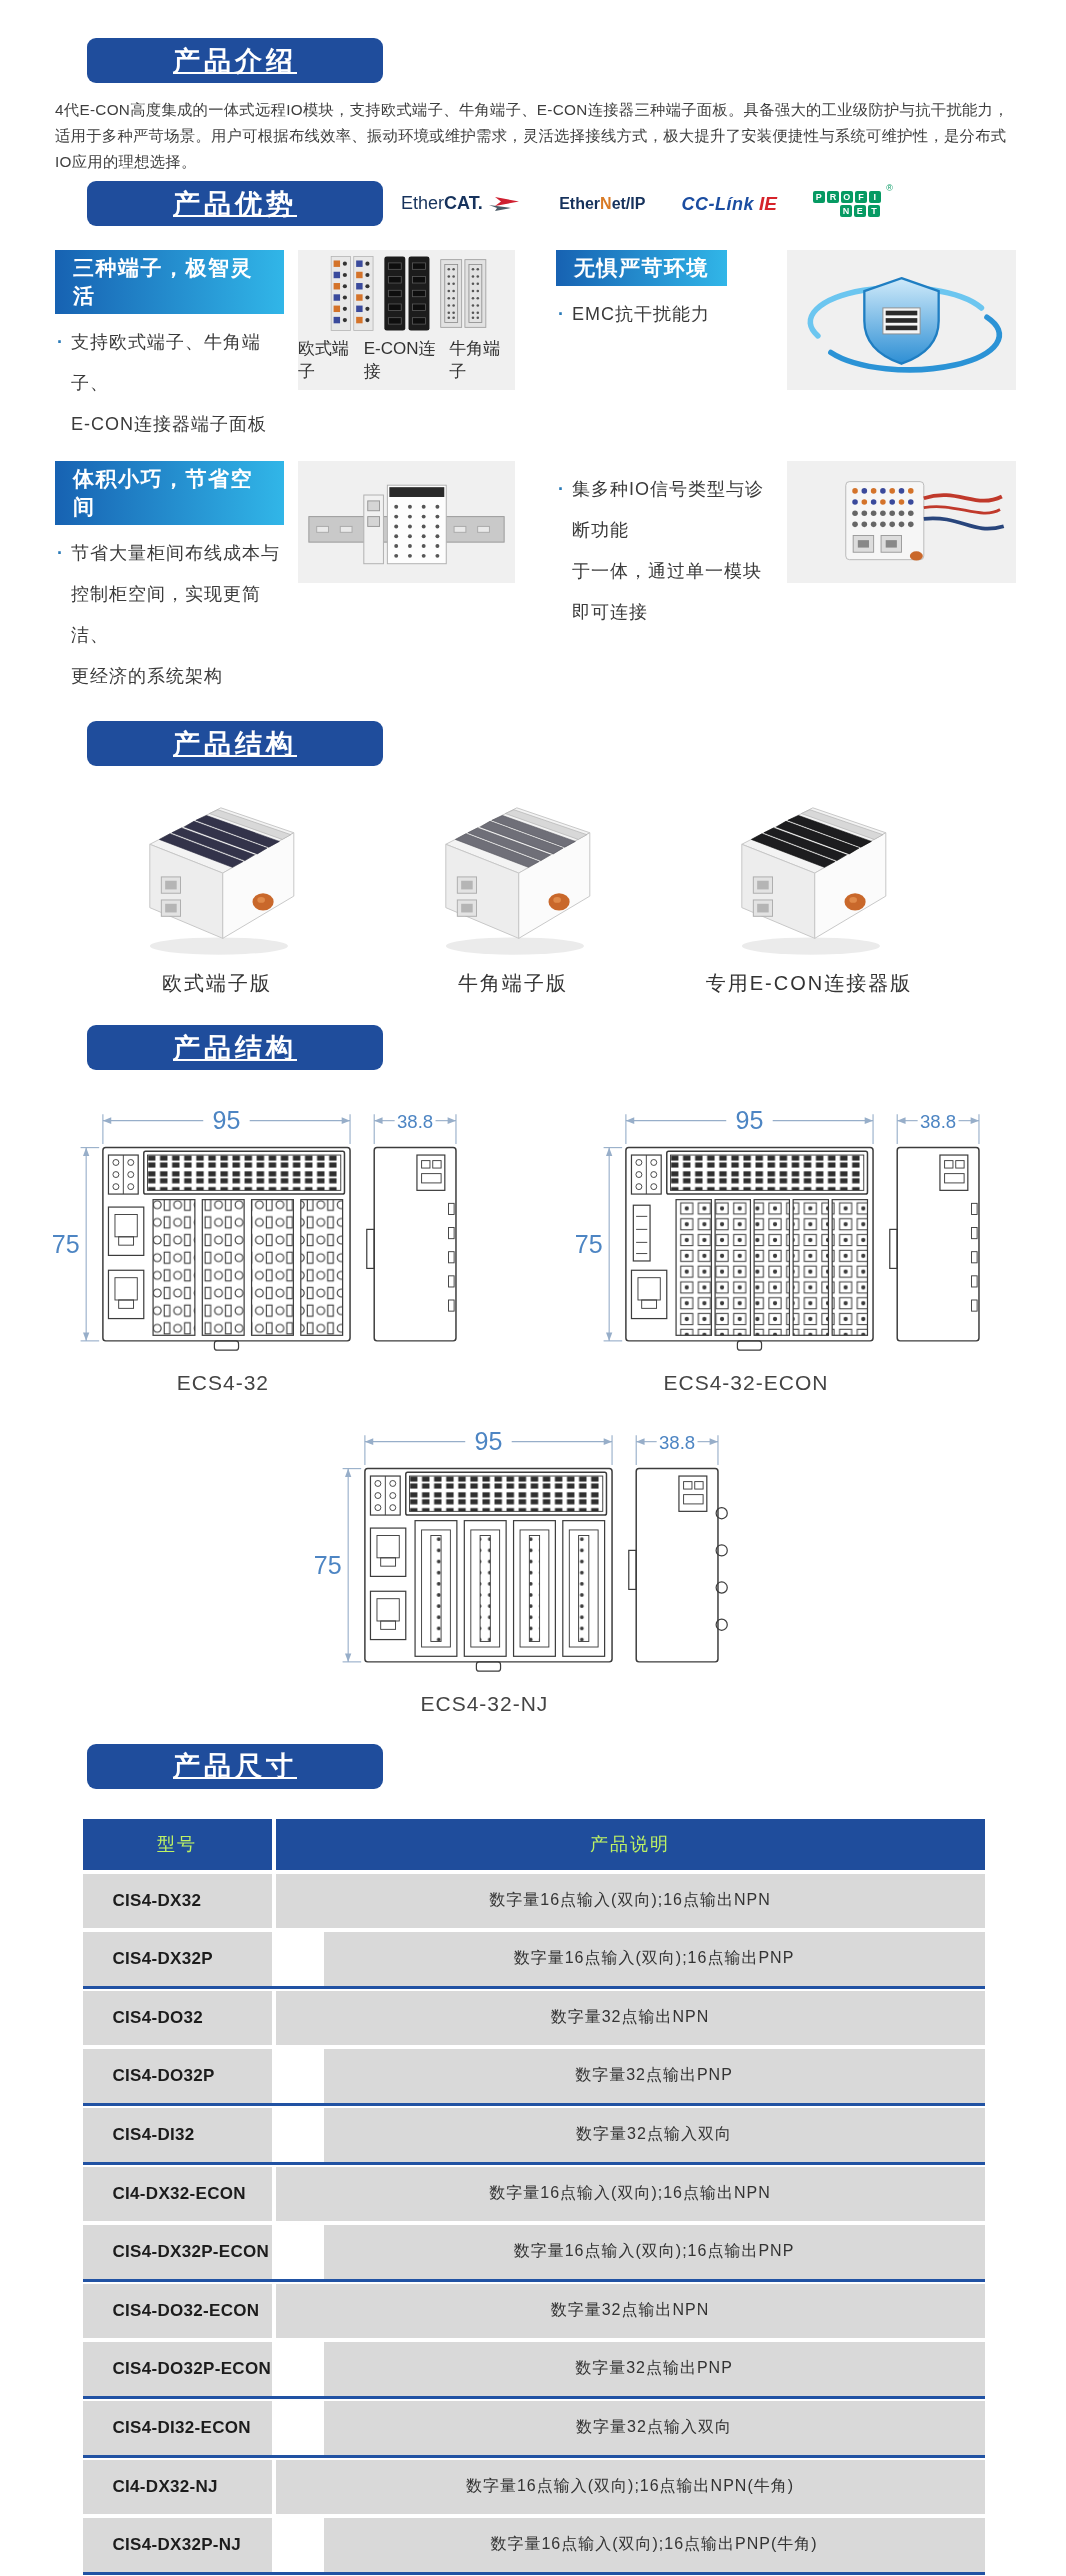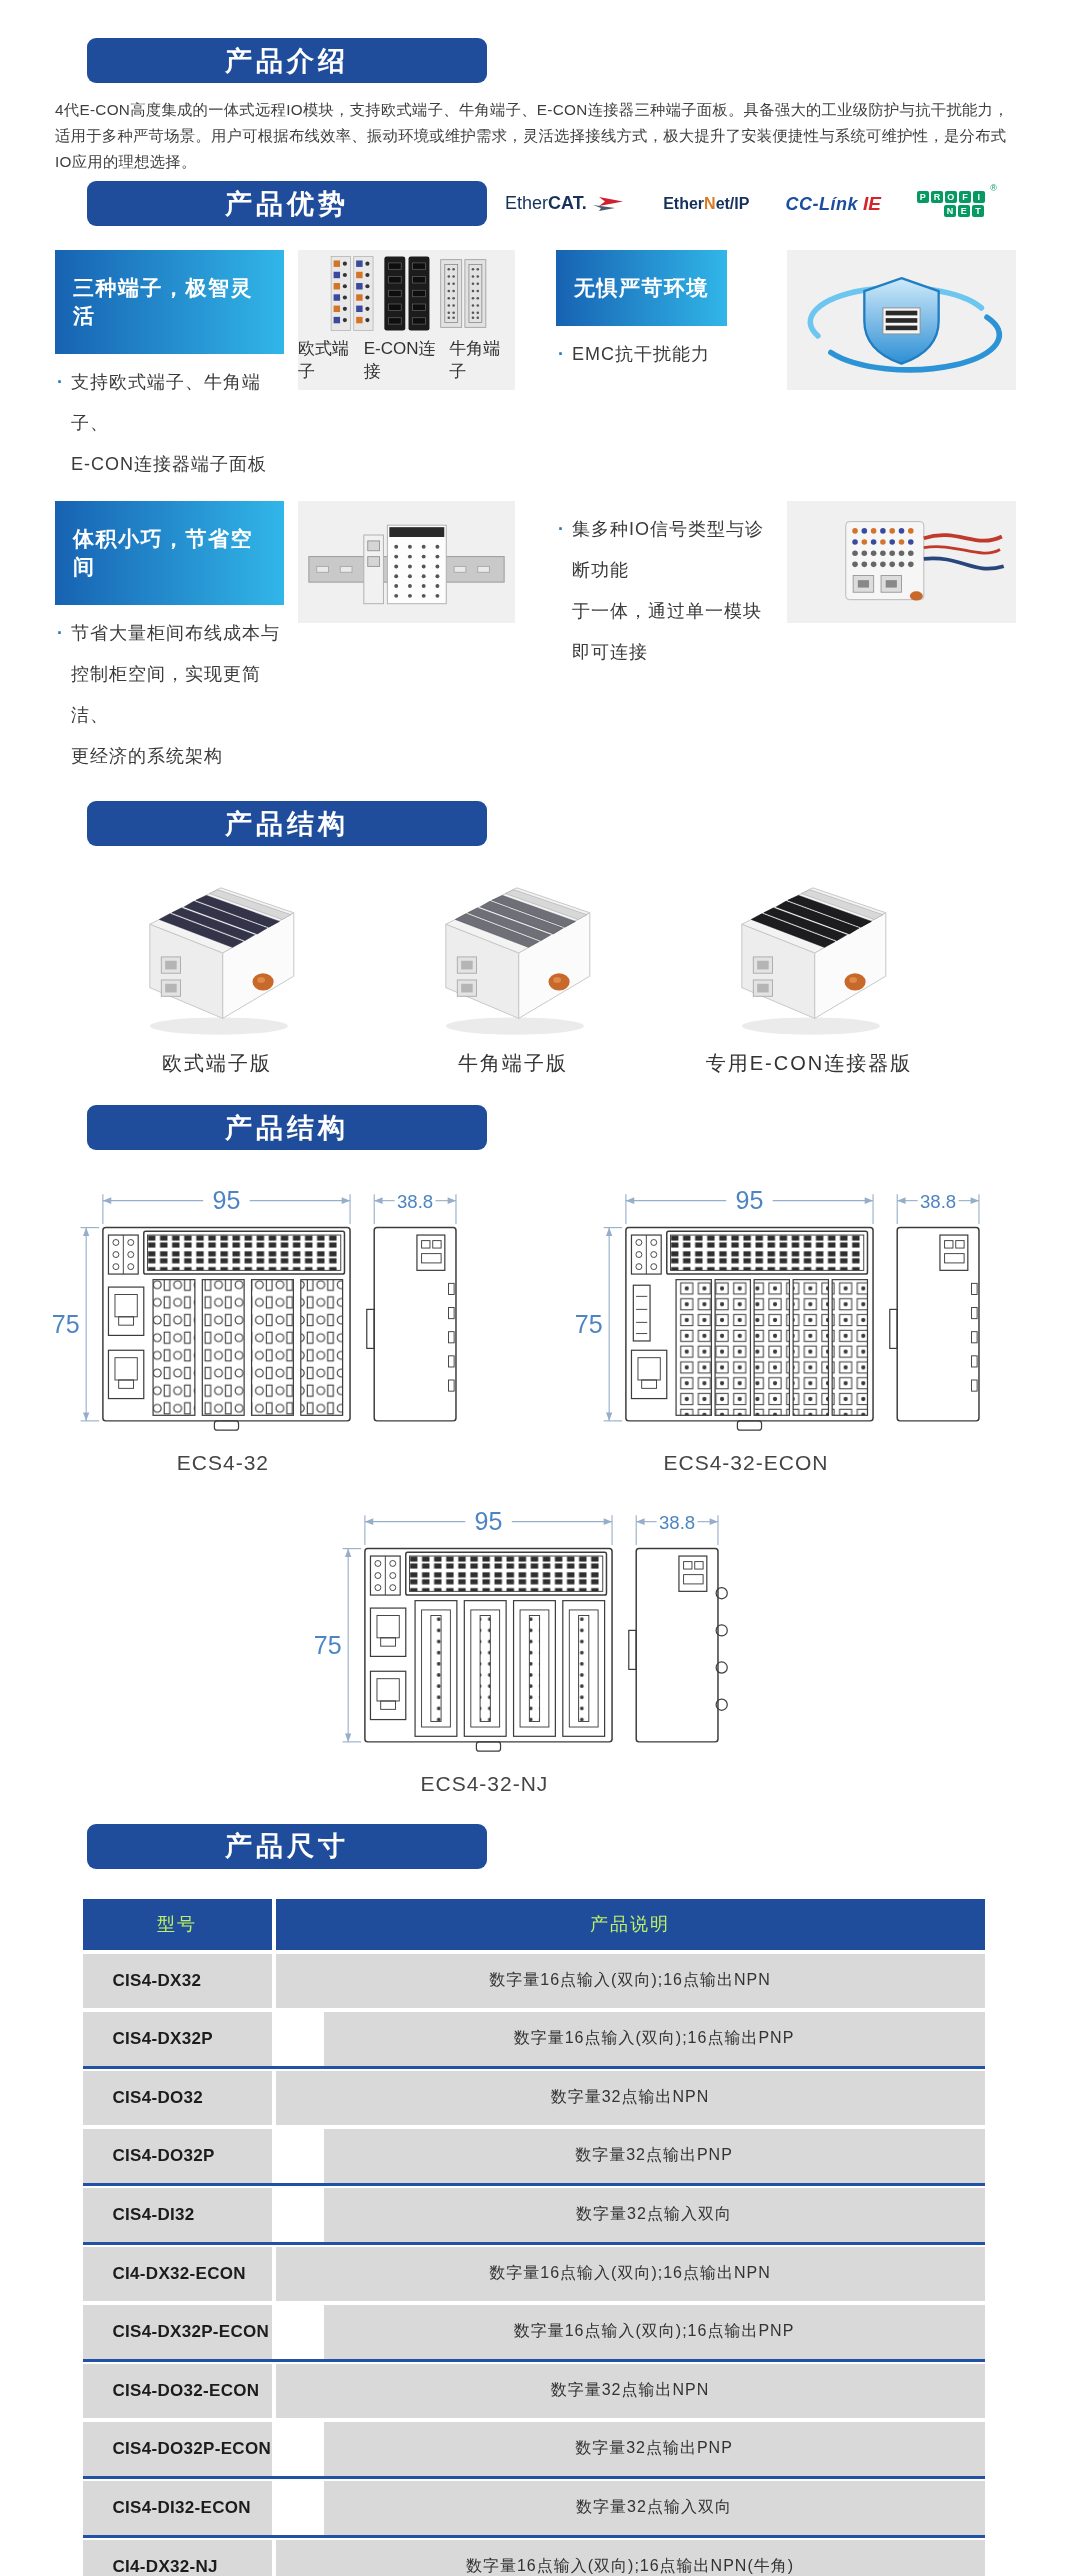--- a/index.html
+++ b/index.html
@@ -5,23 +5,23 @@
   html,body{margin:0;padding:0;}
   body{
     width:1067px;min-height:2576px;background:#ffffff;
     font-family:"Liberation Sans","DejaVu Sans",sans-serif;
     -webkit-font-smoothing:antialiased;
   }
   .page{padding-top:38px;}
 
   
   .sec-banner{
-    width:400px;height:45px;margin-left:87px;border-radius:9px;
+    width:296px;height:45px;margin-left:87px;border-radius:9px;
     background:#1f4d9c;color:#fff;display:flex;align-items:center;justify-content:center;
-    font-size:27px;font-weight:bold;letter-spacing:4px;
+    font-size:27px;font-weight:bold;letter-spacing:4px;text-decoration:underline;
   }
 
   
   .intro-text{margin:14px 49px 0 55px;font-size:15.3px;line-height:26px;color:#3f3f3f;letter-spacing:0.3px;}
 
   
   .adv-head{display:flex;align-items:center;margin-top:6px;}
   .logos{display:flex;align-items:center;gap:36px;margin-left:18px;}
   .ec-pre{font-size:18px;color:#16325c;}
   .ec-bold{font-size:18px;font-weight:bold;color:#16325c;}
@@ -34,21 +34,21 @@
   .pf-row{display:block;line-height:0;white-space:nowrap;}
   .pf-row2{margin-left:27px;margin-top:2px;}
   .tile{display:inline-block;width:12px;height:12px;line-height:12px;background:#069a63;color:#fff;
         font-size:9px;font-weight:bold;text-align:center;margin-right:2px;border-radius:2px;}
   .pf-reg{position:absolute;right:-10px;top:-8px;font-size:9px;color:#069a63;}
 
   
   .features{margin:24px 51px 0 55px;display:grid;grid-template-columns:1fr 1fr;column-gap:41px;row-gap:16px;}
   .feature{display:flex;justify-content:space-between;gap:14px;}
   .fleft{flex:1;min-width:0;}
-  .fbanner{display:inline-block;padding:24px 18px;background:linear-gradient(90deg,#1762b2,#31b6e8);
+  .fbanner{display:inline-block;padding:4px 18px;background:linear-gradient(90deg,#1762b2,#31b6e8);
            color:#fff;font-size:21px;font-weight:bold;letter-spacing:1.5px;font-family:Liberation Serif, serif;}
   .flines{margin-top:8px;}
   .fline{font-size:18px;color:#3a3a3a;line-height:41px;padding-left:16px;letter-spacing:1px;position:relative;}
   .fline .bullet{position:absolute;left:2px;color:#2a7ab8;font-weight:bold;}
   .fimg{background:#f0f0f0;flex:none;display:flex;flex-direction:column;align-items:center;justify-content:center;}
   .fimg-terminals{width:217px;height:140px;}
   .fimg-shield{width:229px;height:140px;}
   .fimg-rail{width:217px;height:122px;}
   .fimg-module{width:229px;height:122px;}
   .fimg-labels{display:flex;width:100%;justify-content:space-around;font-size:17px;color:#333;padding-bottom:7px;}

